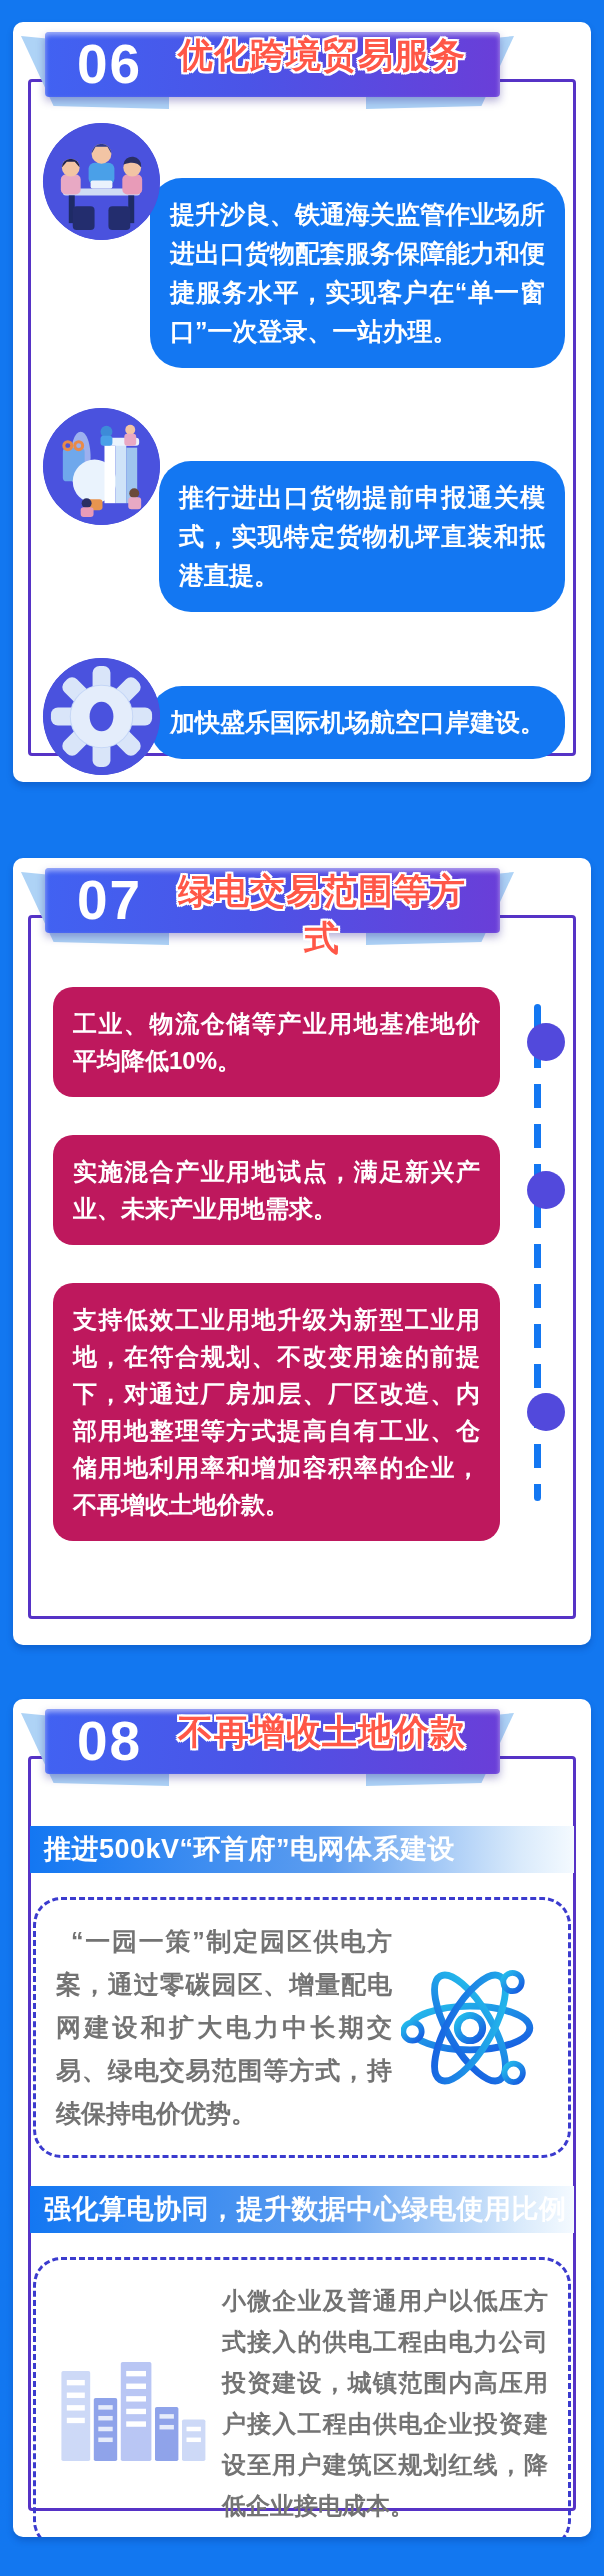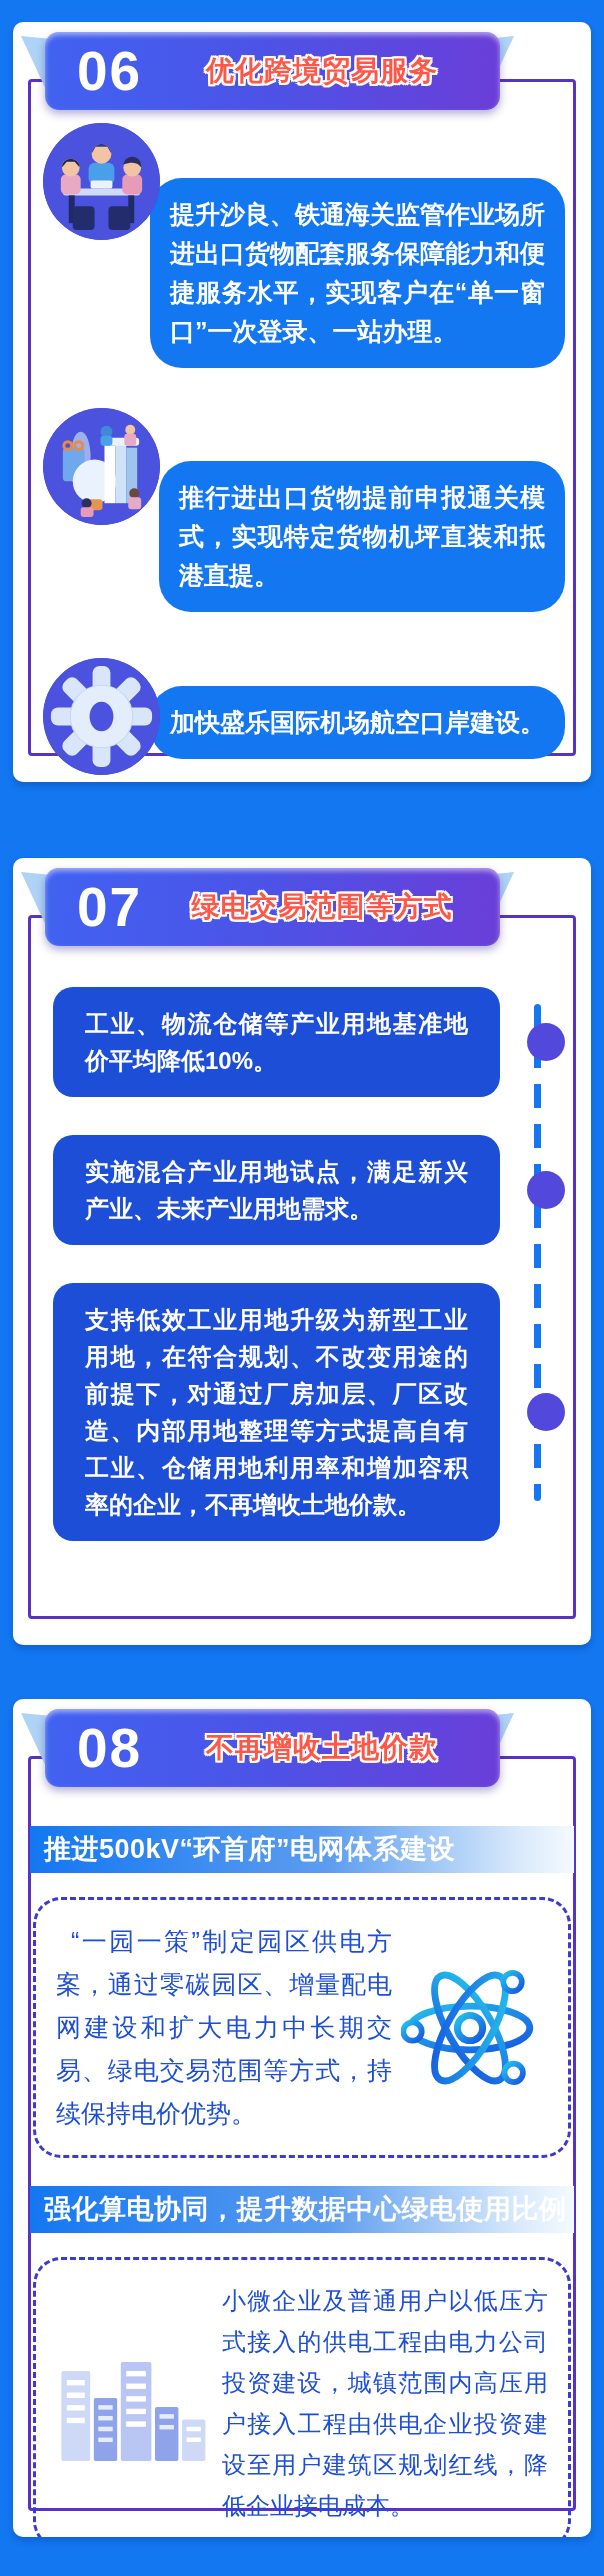--- a/index.html
+++ b/index.html
@@ -28,34 +28,34 @@
     border:3px solid #5633C6;
     border-radius:4px;
     z-index:0;
   }
   
   .sec-header{position:relative;height:99px;z-index:3;}
   .wing{position:absolute;top:14px;width:148px;height:73px;background:#AED3F6;z-index:1;}
   .wing-l{left:8px;clip-path:polygon(0 0,100% 20%,100% 100%,22% 96%);}
   .wing-r{right:77px;clip-path:polygon(0 20%,100% 0,78% 96%,0 100%);}
   .banner{
-    position:absolute;left:32px;top:10px;width:455px;height:78px;
+    position:absolute;left:32px;top:10px;width:455px;height:65px;
     background:linear-gradient(93deg,#4162F2 0%,#4B54E7 45%,#6A3ED8 100%);
-    border-radius:14px;
+    border-radius:4px;
     box-shadow:inset 0 3px 5px rgba(255,255,255,.5),0 4px 8px rgba(40,30,140,.35);
-    display:flex;align-items:center;
+    display:flex;
     z-index:2;
   }
   .sec-num{
     width:129px;text-align:center;
     color:#ffffff;font-size:55px;font-weight:800;letter-spacing:2px;
   }
   .sec-title{
     flex:1;text-align:center;padding-right:30px;
-    font-size:28px;font-weight:900;letter-spacing:1px;
+    font-size:35px;font-weight:900;letter-spacing:1px;
     color:#FF5747;
     text-shadow:-2px -2px 0 #fff,2px -2px 0 #fff,-2px 2px 0 #fff,2px 2px 0 #fff,0 -2px 0 #fff,0 2px 0 #fff,-2px 0 0 #fff,2px 0 0 #fff;
   }
   
   .rows-06{position:relative;z-index:2;padding:2px 26px 0 30px;}
   .row-06{display:flex;align-items:flex-start;}
   .icon-circle{
     width:117px;height:117px;border-radius:50%;
     background:#4A52DE;flex-shrink:0;
     position:relative;z-index:2;overflow:hidden;
@@ -71,43 +71,43 @@
   }
   
   .rows-07{position:relative;z-index:2;padding:30px 0 0 40px;}
   .timeline{
     position:absolute;top:47px;bottom:40px;right:50px;width:7px;
     background:repeating-linear-gradient(180deg,#1377F2 0 24px,transparent 24px 40px);
     border-radius:4px;z-index:1;
   }
   .row-07{display:flex;align-items:center;margin-bottom:38px;position:relative;z-index:2;}
   .bubble-07{
-    background:#1d4ed8;color:#fff;border-radius:20px;
-    padding:18px 32px;font-size:24px;font-weight:700;line-height:37px;
+    background:#be185d;color:#fff;border-radius:20px;
+    padding:18px 20px;font-size:24px;font-weight:700;line-height:37px;
     text-align:justify;flex:1;
   }
   .dotcol{width:91px;display:flex;justify-content:center;flex-shrink:0;}
   .tl-dot{width:38px;height:38px;border-radius:50%;background:#5249DC;}
   
   .band{
     position:relative;z-index:2;
     margin:28px 17px 0 17px;height:47px;
     background:linear-gradient(90deg,#1377F2 0%,#5D9DEF 55%,#D9EAFB 90%,#F4FAFF 100%);
     color:#ffffff;font-size:27px;font-weight:800;
     line-height:47px;padding-left:14px;letter-spacing:0.5px;
   }
   .dashed-box{
     position:relative;z-index:2;
     margin:24px 20px 0 20px;
     border:3px dashed #3B3BCE;border-radius:28px;
     padding:20px 20px;
     display:flex;align-items:center;
   }
   .purple-text{
-    color:#1d4ed8;font-size:25px;font-weight:400;line-height:43px;
+    color:#737373;font-size:25px;font-weight:700;line-height:43px;
     text-align:justify;flex:1;
   }
   .purple-text.small{font-size:24px;line-height:41px;}
   .box-icon{flex-shrink:0;}
   .indent{text-indent:0.6em;display:block;}
 </style>
 </head>
 <body>
 
 <div class="card" id="card-06">

